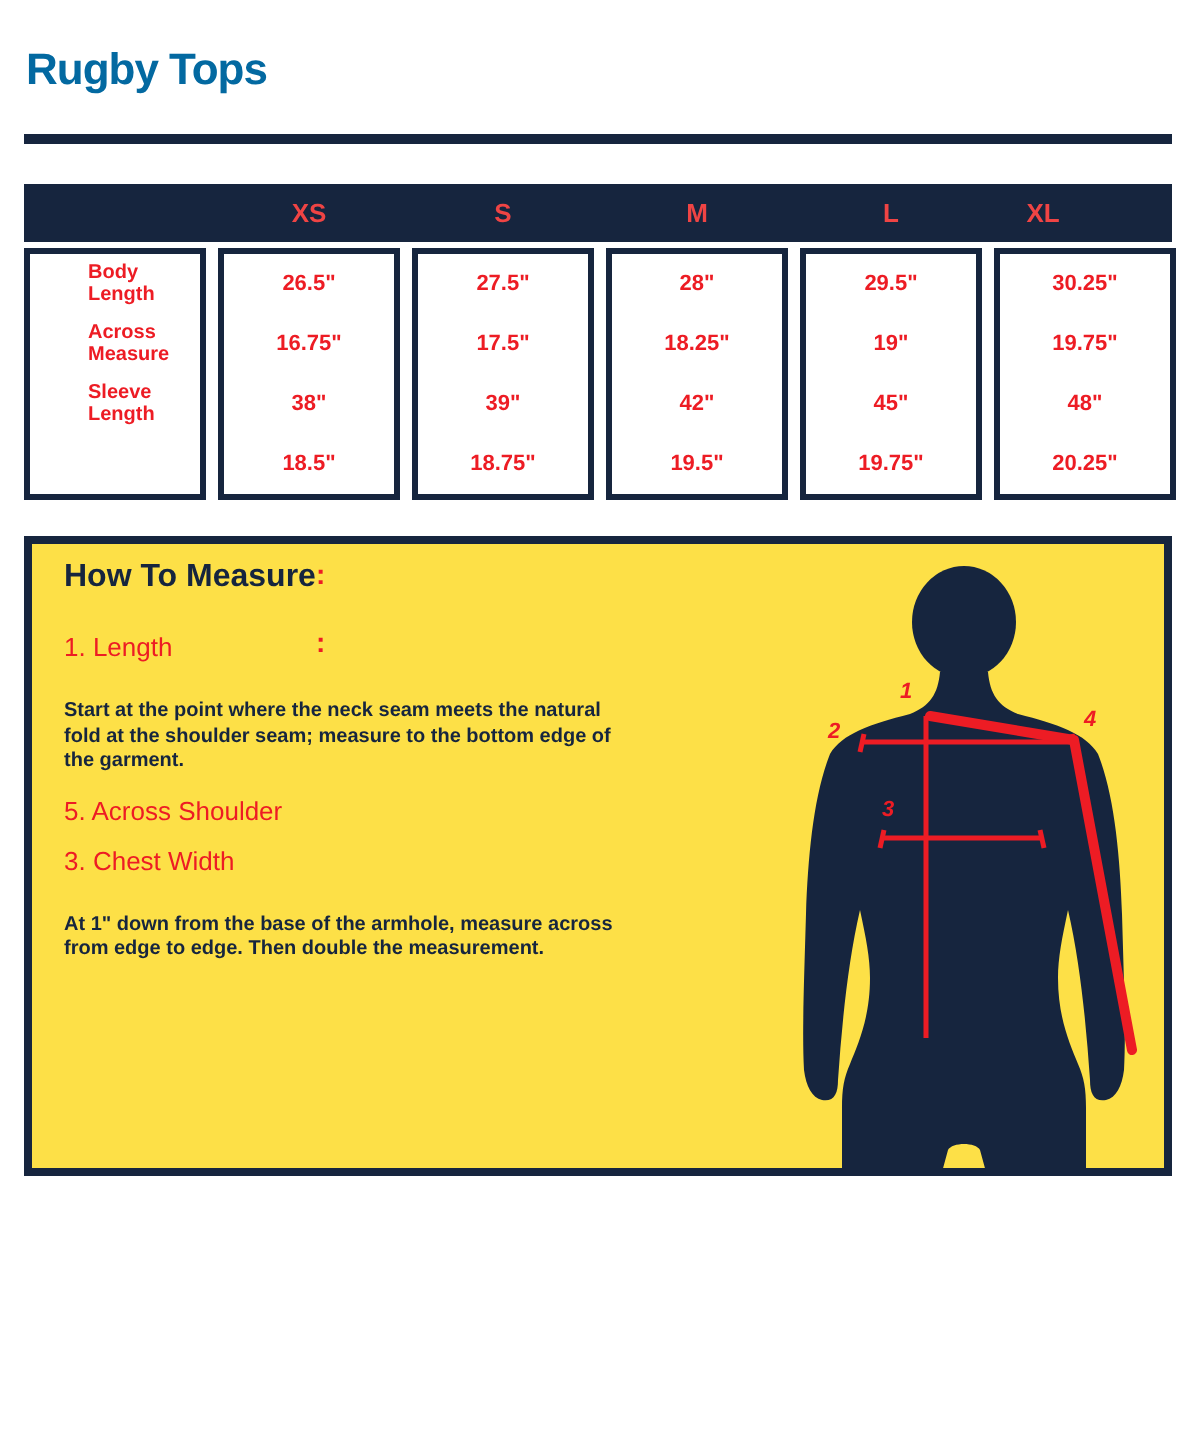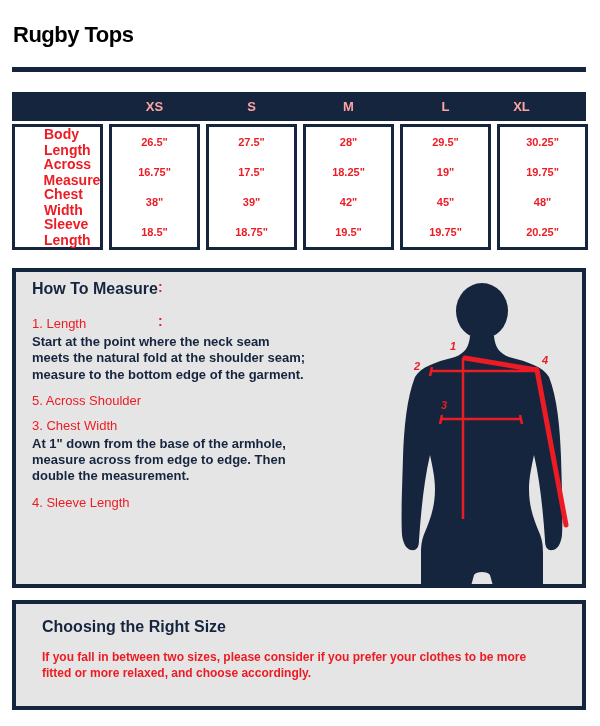--- a/index.html
+++ b/index.html
@@ -1,42 +1,42 @@
 <!DOCTYPE html>
 <html><head>
 <meta charset="utf-8">
 <style>
   * { margin:0; padding:0; box-sizing:border-box; }
   body { background:#fff; font-family:"Liberation Sans", sans-serif; }
   .page { position:relative; width:600px; height:726px; background:#ffffff; overflow:hidden; }
 
   .page-title { position:absolute; left:13px; top:22px; font-size:22px; font-weight:bold;
-                color:#000000; letter-spacing:-0.5px;text-align:right; }
+                color:#0369a1; letter-spacing:-0.5px;text-align:right; }
   .title-rule { position:absolute; left:12px; top:67px; width:574px; height:5px; background:#16253E; }
 
   
   .table-header { position:absolute; left:12px; top:92px; width:574px; height:29px; background:#16253E; }
   .th { position:absolute; top:0; height:14px; line-height:29px; text-align:center;
-        color:#fca5a5; font-size:13px; font-weight:bold; }
+        color:#ef4444; font-size:13px; font-weight:bold; }
   .col-box { position:absolute; top:124px; width:91px; height:126px; border:3px solid #16253E; background:#fff; }
   .cell { height:30px; display:flex; align-items:center; justify-content:center;
           color:#ED1C24; font-weight:bold; font-size:11px; }
-  .cell.lbl { font-size:14px;padding-left:29px; }
+  .cell.lbl { font-size:10px;padding-left:29px; }
 
   
-  .big-box { position:absolute; left:12px; width:574px; border:4px solid #16253E; background:#e5e5e5; }
+  .big-box { position:absolute; left:12px; width:574px; border:4px solid #16253E; background:#fde047; }
   .measure-box { top:268px; height:320px; }
   .note-box { top:600px; height:110px; }
 
   .htm-heading { position:absolute; left:16px; top:8px; font-size:16px; font-weight:bold; color:#16253E; }
   .red-colon { position:absolute; font-size:14px; font-weight:bold; color:#ED1C24; }
 
   .sections { position:absolute; left:16px; top:34px; width:276px; }
   .sec-title { color:#ED1C24; font-size:13px; font-weight:normal; margin-top:10px; }
-  .sec-body  { color:#16253E; font-size:13px; font-weight:bold; line-height:1.25; margin-top:3px; }
+  .sec-body  { color:#16253E; font-size:10px; font-weight:bold; line-height:1.25; margin-top:19px; }
 
   
   .diagram { position:absolute; left:289px; top:2px; width:280px; height:312px; }
   .diagram svg { position:absolute; left:0; top:0; }
   .diag-num { position:absolute; color:#ED1C24; font-size:11px; font-weight:bold; font-style:italic; }
 
   .note-heading { position:absolute; left:26px; top:14px; font-size:16px; font-weight:bold; color:#16253E; }
   .note-body { position:absolute; left:26px; top:46px; width:500px; color:#ED1C24;
                font-size:12px; font-weight:bold; line-height:1.3; }
 </style>
@@ -52,21 +52,20 @@
     <div class="th" style="left:97px;  width:91px;">XS</div>
     <div class="th" style="left:194px; width:91px;">S</div>
     <div class="th" style="left:291px; width:91px;">M</div>
     <div class="th" style="left:388px; width:91px;">L</div>
     <div class="th" style="left:464px; width:91px;">XL</div>
   </div>
 
   <div class="col-box" style="left:12px;">
     <div class="cell lbl">Body Length</div>
     <div class="cell lbl">Across Measure</div>
-    <div class="cell lbl">Chest Width</div>
     <div class="cell lbl">Sleeve Length</div>
   </div>
 
   <div class="col-box" style="left:109px;">
     <div class="cell">26.5"</div>
     <div class="cell">16.75"</div>
     <div class="cell">38"</div>
     <div class="cell">18.5"</div>
   </div>
 
@@ -102,21 +101,20 @@
     <div class="htm-heading">How To Measure</div>
     <span class="red-colon" style="left:142px; top:7px;">:</span>
     <span class="red-colon" style="left:142px; top:41px;">:</span>
 
     <div class="sections">
       <div class="sec-title">1. Length</div>
       <div class="sec-body">Start at the point where the neck seam meets the natural fold at the shoulder seam; measure to the bottom edge of the garment.</div>
       <div class="sec-title">5. Across Shoulder</div>
       <div class="sec-title">3. Chest Width</div>
       <div class="sec-body">At 1" down from the base of the armhole, measure across from edge to edge. Then double the measurement.</div>
-      <div class="sec-title">4. Sleeve Length</div>
     </div>
 
     <div class="diagram">
       <svg width="280" height="312" viewBox="0 0 280 312">
 
         <ellipse cx="177" cy="37" rx="26" ry="28" fill="#16253E"></ellipse>
 
         <path fill="#16253E" d="
           M 165 62
           C 164 73 160 79 150 83
@@ -163,18 +161,14 @@
           <polyline points="160,84 232,96 261,251" stroke-width="5" stroke-linecap="round" stroke-linejoin="round"></polyline>
         </g>
       </svg>
       <span class="diag-num" style="left:145px; top:66px;">1</span>
       <span class="diag-num" style="left:109px; top:86px;">2</span>
       <span class="diag-num" style="left:136px; top:125px;">3</span>
       <span class="diag-num" style="left:237px; top:80px;">4</span>
     </div>
   </div>
 
-  <div class="big-box note-box">
-    <div class="note-heading">Choosing the Right Size</div>
-    <div class="note-body">If you fall in between two sizes, please consider if you prefer your clothes to be more fitted or more relaxed, and choose accordingly.</div>
-  </div>
 
 </div>
 
 </body></html>

